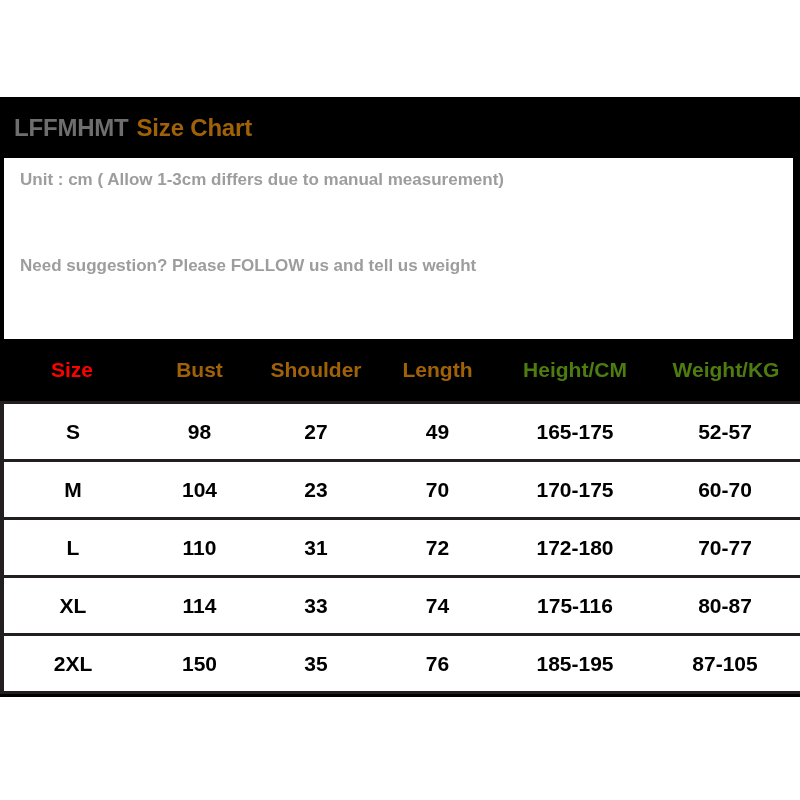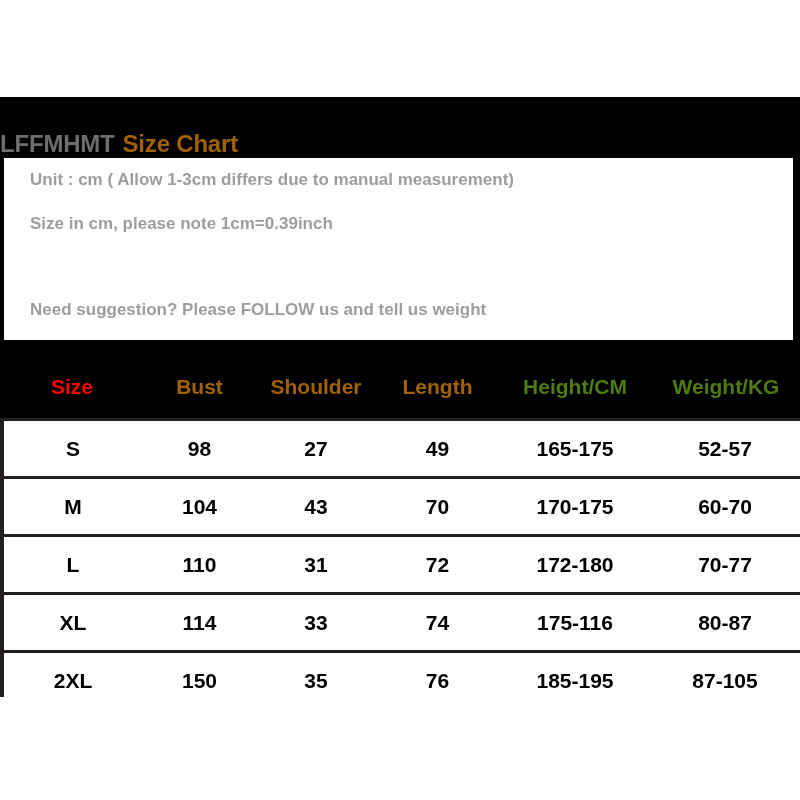--- a/index.html
+++ b/index.html
@@ -35,21 +35,22 @@
   }
 
   
   #brand-header {
     position: absolute;
     left: 0;
     top: 0;
     width: 800px;
     height: 61px;
     display: flex;
-    align-items: flex-end;
+    align-items: center;
+    padding-left: 14px;
     box-sizing: border-box;
   }
   #brand-name {
     font-size: 24px;
     font-weight: bold;
     color: #6e6e6e;
     letter-spacing: -0.2px;
     white-space: pre;
   }
   #chart-title {
@@ -63,39 +64,39 @@
 
   
   #notes-panel {
     position: absolute;
     left: 4px;
     top: 61px;
     width: 789px;
     height: 182px;
     background: #ffffff;
     box-sizing: border-box;
-    padding: 12px 0 0 26px;
+    padding: 12px 0 0 16px;
   }
   .note-line {
     font-size: 17px;
     font-weight: bold;
     color: #9d9d9d;
     line-height: 19px;
     margin: 0 0 25px 0;
     white-space: pre;
   }
   .note-line.spaced-top {
     margin-top: 67px;
   }
 
   
   #size-table-wrap {
     position: absolute;
     left: 0;
-    top: 259px;
+    top: 242px;
     width: 712px;
   }
   table#size-table {
     width: 800px;
     border-collapse: collapse;
     table-layout: fixed;
   }
   table#size-table col.c-size     { width: 140px; }
   table#size-table col.c-bust     { width: 115px; }
   table#size-table col.c-shoulder { width: 118px; }
@@ -146,21 +147,20 @@
 
   <div id="panel">
 
     <div id="brand-header">
       <span id="brand-name">LFFMHMT</span>
       <span id="chart-title">Size Chart</span>
     </div>
 
     <div id="notes-panel">
       <p class="note-line">Unit : cm ( Allow 1-3cm differs due to manual measurement)</p>
-      <p class="note-line">Size in cm, please note 1cm=0.39inch</p>
       <p class="note-line spaced-top">Need suggestion? Please FOLLOW us and tell us weight</p>
     </div>
 
     <div id="size-table-wrap">
       <table id="size-table">
         <colgroup>
           <col class="c-size">
             <col class="c-bust">
             <col class="c-shoulder">
           <col class="c-length">
@@ -182,21 +182,21 @@
             <td>S</td>
             <td>98</td>
             <td>27</td>
             <td>49</td>
             <td class="cell-blue">165-175</td>
             <td class="cell-blue">52-57</td>
           </tr>
           <tr>
             <td>M</td>
             <td>104</td>
-            <td>43</td>
+            <td>23</td>
             <td>70</td>
             <td class="cell-blue">170-175</td>
             <td class="cell-blue">60-70</td>
           </tr>
           <tr>
             <td>L</td>
             <td>110</td>
             <td>31</td>
             <td>72</td>
             <td class="cell-blue">172-180</td>

